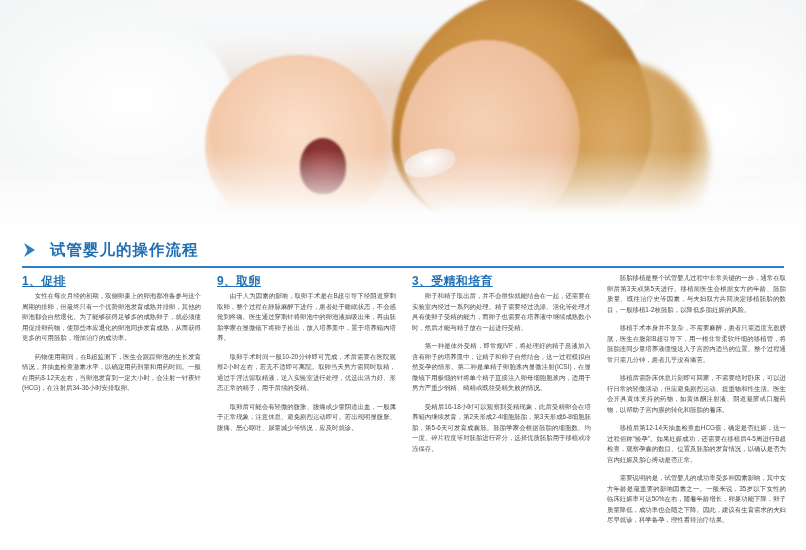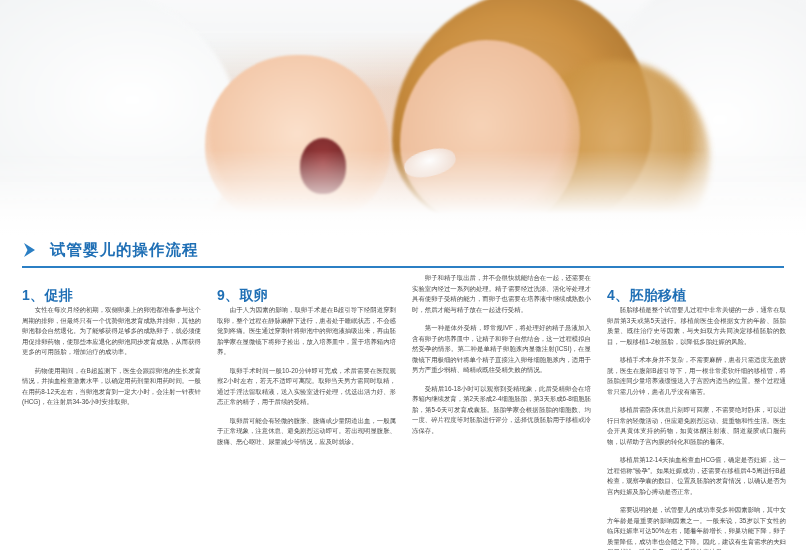--- a/index.html
+++ b/index.html
@@ -112,22 +112,22 @@
     background:#2b7fc4;
   }
 
   
   .cols{
     position:absolute;left:22px;top:273px;width:766px;height:270px;
     display:flex;gap:16px;
   }
   .col{width:179px;}
   .sec-head{
-    font-size:14px;font-weight:bold;color:#1f6fb5;margin:16px 0 4px 0;
-    line-height:12px;letter-spacing:.3px;
+    font-size:12px;font-weight:bold;color:#1f6fb5;margin:2px 0 4px 0;
+    line-height:12px;letter-spacing:.3px;text-decoration:underline;
   }
   .para{
     font-size:6.4px;line-height:10.5px;color:#4a4a4a;
     text-align:justify;margin:0 0 8px 0;
     text-indent:2em;
     word-break:break-all;
   }
   .para:last-child{margin-bottom:0;}
 </style>
 </head>
@@ -169,27 +169,27 @@
     </div>
 
     <div class="col">
       <div class="sec-head">9、取卵</div>
       <p class="para">由于人为因素的影响，取卵手术是在B超引导下经阴道穿刺取卵，整个过程在静脉麻醉下进行，患者处于睡眠状态，不会感觉到疼痛。医生通过穿刺针将卵泡中的卵泡液抽吸出来，再由胚胎学家在显微镜下将卵子捡出，放入培养皿中，置于培养箱内培养。</p>
       <p class="para">取卵手术时间一般10-20分钟即可完成，术后需要在医院观察2小时左右，若无不适即可离院。取卵当天男方需同时取精，通过手淫法留取精液，送入实验室进行处理，优选出活力好、形态正常的精子，用于后续的受精。</p>
       <p class="para">取卵后可能会有轻微的腹胀、腹痛或少量阴道出血，一般属于正常现象，注意休息、避免剧烈运动即可。若出现明显腹胀、腹痛、恶心呕吐、尿量减少等情况，应及时就诊。</p>
     </div>
 
     <div class="col">
+      <div class="sec-head">3、受精和培育</div>
       <p class="para">卵子和精子取出后，并不会很快就能结合在一起，还需要在实验室内经过一系列的处理。精子需要经过洗涤、活化等处理才具有使卵子受精的能力，而卵子也需要在培养液中继续成熟数小时，然后才能与精子放在一起进行受精。</p>
       <p class="para">第一种是体外受精，即常规IVF，将处理好的精子悬液加入含有卵子的培养皿中，让精子和卵子自然结合，这一过程模拟自然受孕的情形。第二种是单精子卵胞浆内显微注射(ICSI)，在显微镜下用极细的针将单个精子直接注入卵母细胞胞浆内，适用于男方严重少弱精、畸精或既往受精失败的情况。</p>
       <p class="para">受精后16-18小时可以观察到受精现象，此后受精卵会在培养箱内继续发育，第2天形成2-4细胞胚胎，第3天形成6-8细胞胚胎，第5-6天可发育成囊胚。胚胎学家会根据胚胎的细胞数、均一度、碎片程度等对胚胎进行评分，选择优质胚胎用于移植或冷冻保存。</p>
     </div>
 
     <div class="col">
-      <div class="sec-head">4、胚胎移植</div>
       <p class="para">胚胎移植是整个试管婴儿过程中非常关键的一步，通常在取卵后第3天或第5天进行。移植前医生会根据女方的年龄、胚胎质量、既往治疗史等因素，与夫妇双方共同决定移植胚胎的数目，一般移植1-2枚胚胎，以降低多胎妊娠的风险。</p>
       <p class="para">移植手术本身并不复杂，不需要麻醉，患者只需适度充盈膀胱，医生在腹部B超引导下，用一根非常柔软纤细的移植管，将胚胎连同少量培养液缓慢送入子宫腔内适当的位置。整个过程通常只需几分钟，患者几乎没有痛苦。</p>
       <p class="para">移植后需卧床休息片刻即可回家，不需要绝对卧床，可以进行日常的轻微活动，但应避免剧烈运动、提重物和性生活。医生会开具黄体支持的药物，如黄体酮注射液、阴道凝胶或口服药物，以帮助子宫内膜的转化和胚胎的着床。</p>
       <p class="para">移植后第12-14天抽血检查血HCG值，确定是否妊娠，这一过程俗称“验孕”。如果妊娠成功，还需要在移植后4-5周进行B超检查，观察孕囊的数目、位置及胚胎的发育情况，以确认是否为宫内妊娠及胎心搏动是否正常。</p>
       <p class="para">需要说明的是，试管婴儿的成功率受多种因素影响，其中女方年龄是最重要的影响因素之一。一般来说，35岁以下女性的临床妊娠率可达50%左右，随着年龄增长，卵巢功能下降，卵子质量降低，成功率也会随之下降。因此，建议有生育需求的夫妇尽早就诊，科学备孕，理性看待治疗结果。</p>
     </div>
 
   </div>
 </div>
 

